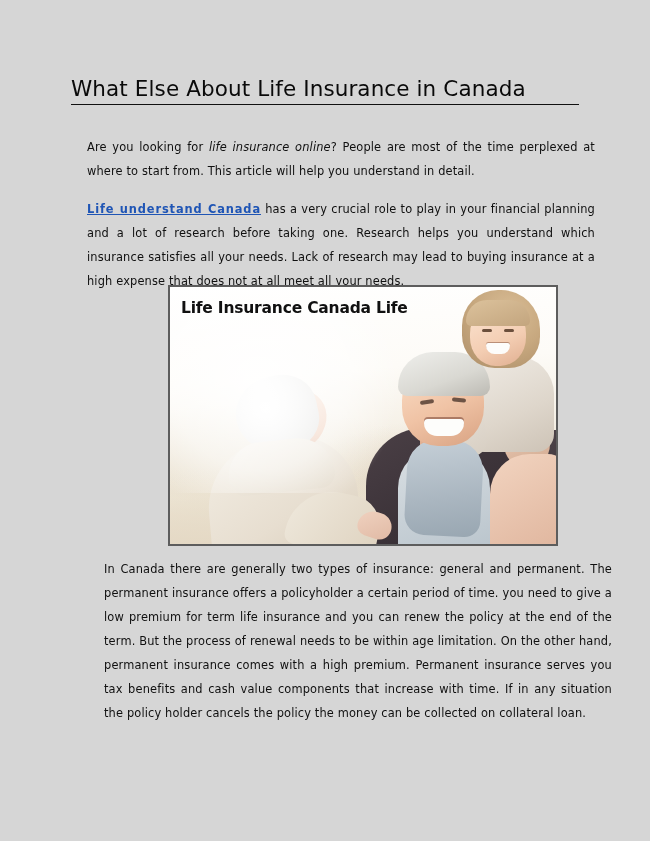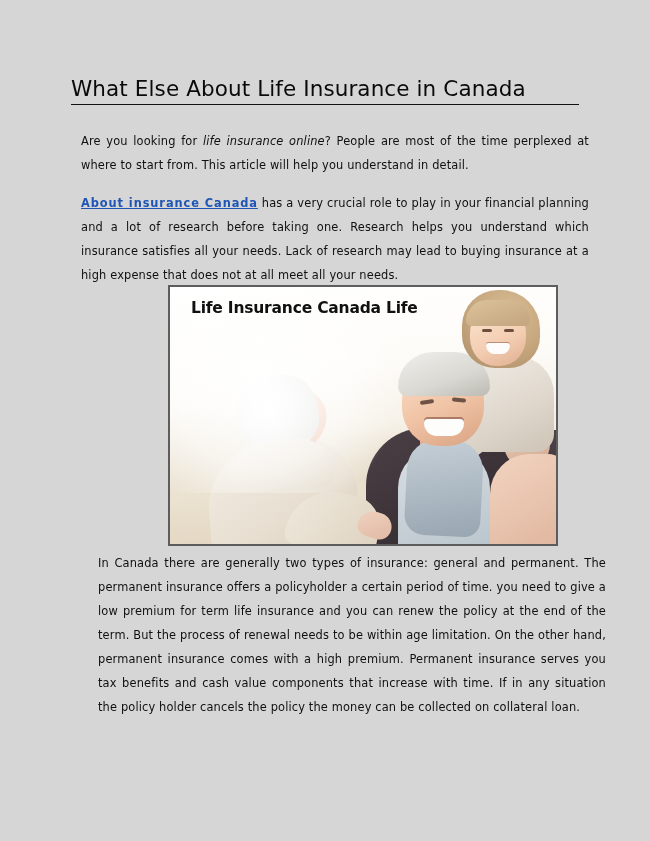--- a/index.html
+++ b/index.html
@@ -47,21 +47,21 @@
     display: inline-block;
     white-space: nowrap;
   }
 
   .para {
     font-family: "DejaVu Sans", sans-serif;
     font-size: 11.4px;
     color: #101010;
     line-height: 24px;
     text-align: justify;
-    margin: 10px;
+    margin: 16px;
     letter-spacing: 0.15px;
   }
 
   #para-intro {
     position: absolute;
     left: 0;
     top: 119px;
     width: 508px;
   }
 
@@ -108,21 +108,21 @@
     inset: 0;
     overflow: hidden;
     background:
       radial-gradient(120% 90% at 18% 98%, #e6dcc8 0%, rgba(235,227,210,0) 58%),
       radial-gradient(100% 80% at 78% 100%, #d8c9b4 0%, rgba(216,201,180,0) 62%),
       linear-gradient(175deg, #ffffff 0%, #fdfbf7 34%, #f2ece0 64%, #e7dcc8 100%);
   }
 
   .photo-caption {
     position: absolute;
-    left: 21px;
+    left: 11px;
     top: 12px;
     font-family: "DejaVu Sans", sans-serif;
     font-size: 15.5px;
     font-weight: bold;
     color: #101010;
     letter-spacing: -0.2px;
     z-index: 40;
     white-space: nowrap;
   }
 
@@ -374,21 +374,21 @@
 <div class="page">
   <div class="content">
 
     <h1 class="doc-title">What Else About Life Insurance in Canada</h1>
 
     <p class="para" id="para-intro">
       <span>Are you looking for </span><span class="em-text">life insurance online</span><span>? People are most of the time perplexed at where to start from. This article will help you understand in detail.</span>
     </p>
 
     <p class="para" id="para-role">
-      <a class="doc-link" href="#">About insurance Canada</a><span> has a very crucial role to play in your financial planning and a lot of research before taking one. Research helps you understand which insurance satisfies all your needs. Lack of research may lead to buying insurance at a high expense that does not at all meet all your needs.</span>
+      <a class="doc-link" href="#">Life understand Canada</a><span> has a very crucial role to play in your financial planning and a lot of research before taking one. Research helps you understand which insurance satisfies all your needs. Lack of research may lead to buying insurance at a high expense that does not at all meet all your needs.</span>
     </p>
 
     <p class="para" id="para-types">In Canada there are generally two types of insurance: general and permanent. The permanent insurance offers a policyholder a certain period of time. you need to give a low premium for term life insurance and you can renew the policy at the end of the term. But the process of renewal needs to be within age limitation.  On the other hand, permanent insurance comes with a high premium. Permanent insurance serves you tax benefits and cash value components that increase with time. If in any situation the policy holder cancels the policy the money can be collected on collateral loan.</p>
 
   </div>
 
   <figure class="figure">
     <div class="photo">
       <div class="ground-haze"></div>
 

